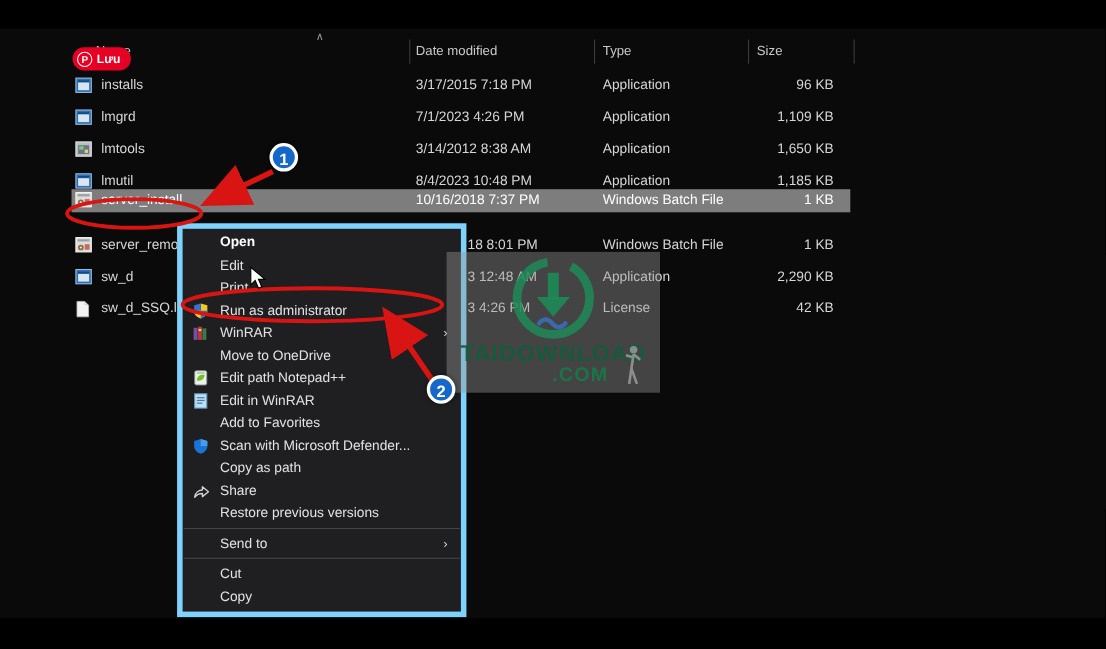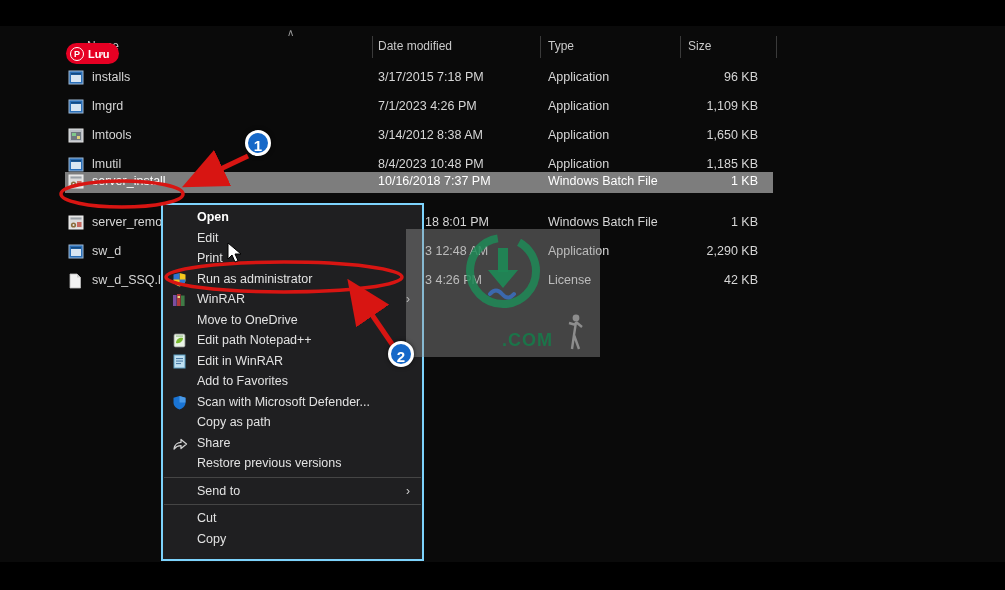--- a/index.html
+++ b/index.html
@@ -25,21 +25,21 @@
   .fcell { position:absolute; top:7px; white-space:nowrap; }
   .c-icon { left:3px; top:7px; width:16px; height:15px; }
   .c-name { left:27px; }
   .c-date { left:313px; }
   .c-date.fragment { left:360px; }
   .c-type { left:483px; }
   .c-size { left:553px; width:140px; text-align:right; }
 
   
   #context-menu { position:absolute; left:161px; top:203px; width:263px; height:358px;
-    background:#1f1f21; border:2px solid #7dd3fc; padding-top:2px; overflow:hidden; z-index:20; }
+    background:#1f1f21; border:5px solid #7dd3fc; padding-top:2px; overflow:hidden; z-index:20; }
   .mitem { position:relative; height:20.5px; line-height:20.5px; color:#e2e2e2; font-size:12.5px;
     padding-left:34px; white-space:nowrap; }
   .mitem.bold { font-weight:bold; color:#fff; }
   .mitem .micon { position:absolute; left:9px; top:3px; width:15px; height:15px; }
   .mitem .subarrow { position:absolute; right:12px; top:0; color:#cfcfcf; font-size:12px; }
   .msep { height:1px; background:#454545; margin:3px 1px; }
 
   
   #watermark { position:absolute; left:406px; top:229px; width:194px; height:128px;
     background:rgba(150,150,150,0.42); z-index:30; }
@@ -228,20 +228,21 @@
 
   <div id="watermark">
     <div id="wm-icon">
       <svg width="90" height="78" viewBox="0 0 90 78">
         <circle cx="45" cy="39" r="33" fill="none" stroke="#1e8a57" stroke-width="8" stroke-dasharray="150 22 100 0" opacity="0.85"></circle>
         <rect x="40" y="16" width="10" height="24" fill="#1e8a57" opacity="0.9"></rect>
         <polygon points="30,38 60,38 45,56" fill="#1e8a57" opacity="0.9"></polygon>
         <path d="M32 62 q6 -7 12 0 q6 7 12 0" fill="none" stroke="#3a6fbf" stroke-width="4" stroke-linecap="round" opacity="0.85"></path>
       </svg>
     </div>
+    <div id="wm-brand">TAIDOWNLOAD</div>
     <div id="wm-tld">.COM</div>
     <div id="wm-golfer">
       <svg width="22" height="40" viewBox="0 0 22 40">
         <circle cx="12" cy="5" r="3.4" fill="#c9c9c9"></circle>
         <path d="M12 9 L10 22 L8 36 M10 22 L15 36 M12 9 L18 14 M12 12 L5 10" stroke="#c9c9c9" stroke-width="2.4" fill="none"></path>
       </svg>
     </div>
   </div>
 
   <div id="save-pill">

